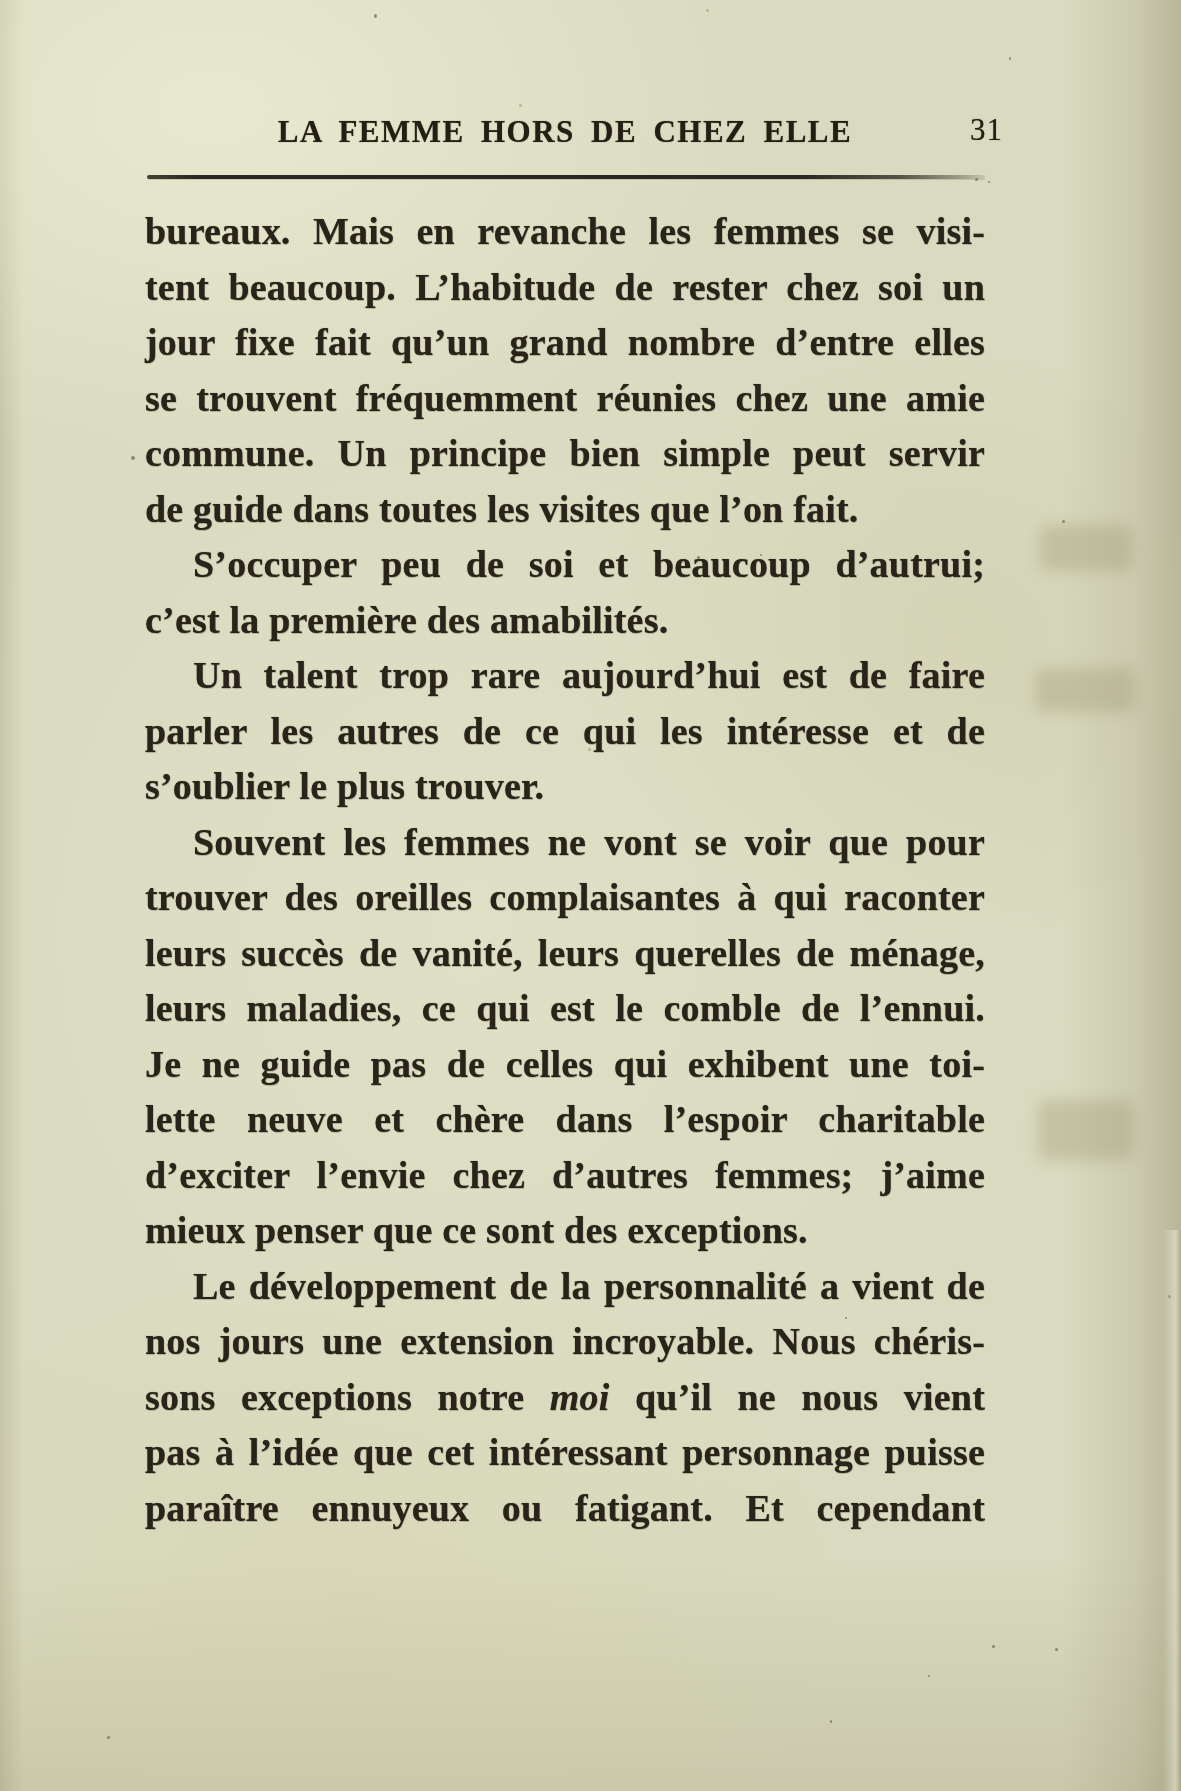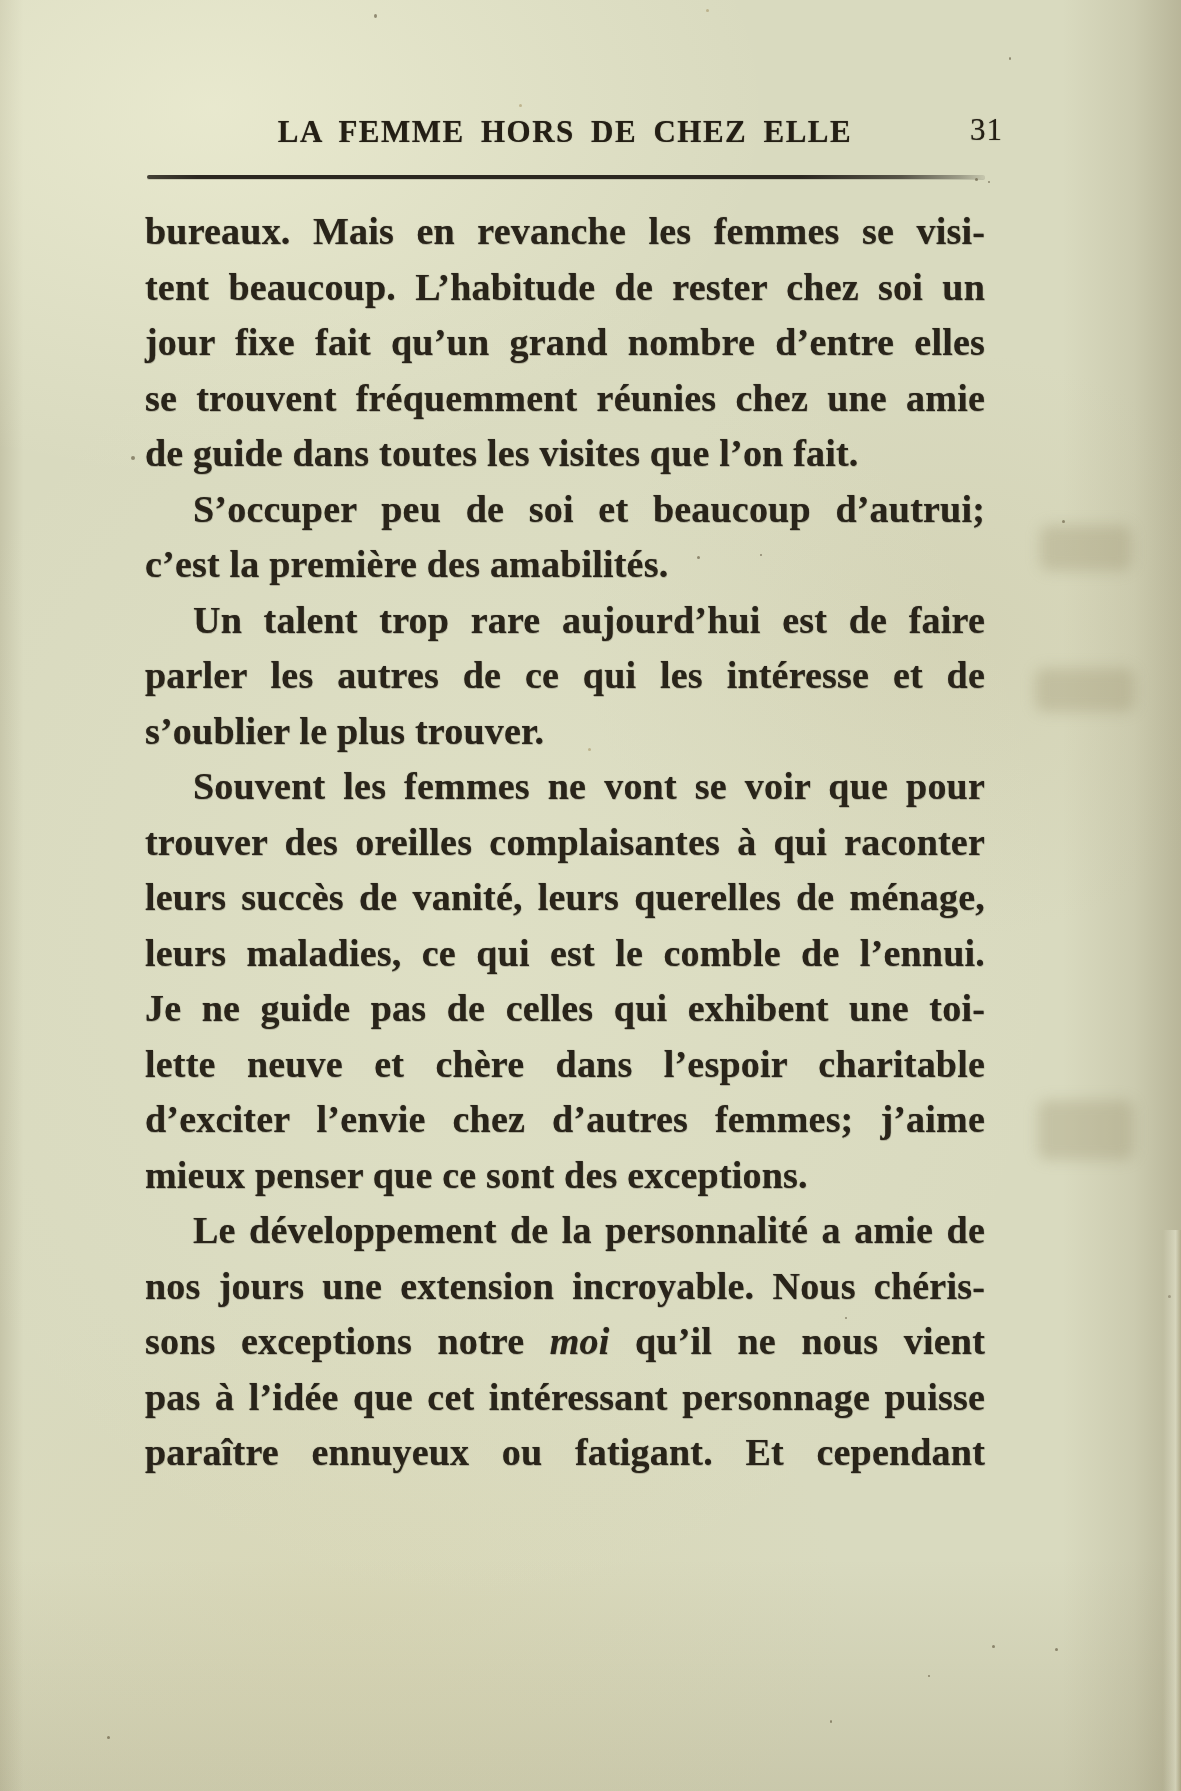--- a/index.html
+++ b/index.html
@@ -84,35 +84,36 @@
     <div class="head-num">31</div>
   </header>
 
   <div class="rule"></div>
 
   <main class="text-block">
     <div class="line">bureaux. Mais en revanche les femmes se visi-</div>
     <div class="line">tent beaucoup. L’habitude de rester chez soi un</div>
     <div class="line">jour fixe fait qu’un grand nombre d’entre elles</div>
     <div class="line">se trouvent fréquemment réunies chez une amie</div>
+    <div class="line">commune. Un principe bien simple peut servir</div>
     <div class="line end">de guide dans toutes les visites que l’on fait.</div>
     <div class="line indent">S’occuper peu de soi et beaucoup d’autrui;</div>
     <div class="line end">c’est la première des amabilités.</div>
     <div class="line indent">Un talent trop rare aujourd’hui est de faire</div>
     <div class="line">parler les autres de ce qui les intéresse et de</div>
     <div class="line end">s’oublier le plus trouver.</div>
     <div class="line indent">Souvent les femmes ne vont se voir que pour</div>
     <div class="line">trouver des oreilles complaisantes à qui raconter</div>
     <div class="line">leurs succès de vanité, leurs querelles de ménage,</div>
     <div class="line">leurs maladies, ce qui est le comble de l’ennui.</div>
     <div class="line">Je ne guide pas de celles qui exhibent une toi-</div>
     <div class="line">lette neuve et chère dans l’espoir charitable</div>
     <div class="line">d’exciter l’envie chez d’autres femmes; j’aime</div>
     <div class="line end">mieux penser que ce sont des exceptions.</div>
-    <div class="line indent">Le développement de la personnalité a amie de</div>
+    <div class="line indent">Le développement de la personnalité a vient de</div>
     <div class="line">nos jours une extension incroyable. Nous chéris-</div>
     <div class="line"><span>sons exceptions notre </span><span class="it">moi</span><span> qu’il ne nous vient</span></div>
     <div class="line">pas à l’idée que cet intéressant personnage puisse</div>
     <div class="line">paraître ennuyeux ou fatigant. Et cependant</div>
   </main>
 
   <div class="speck" style="left:374px;top:14px;width:3px;height:4px;"></div>
   <div class="speck light" style="left:706px;top:9px;width:3px;height:3px;"></div>
   <div class="speck" style="left:1009px;top:57px;width:2px;height:3px;"></div>
   <div class="speck light" style="left:519px;top:104px;width:3px;height:3px;"></div>

